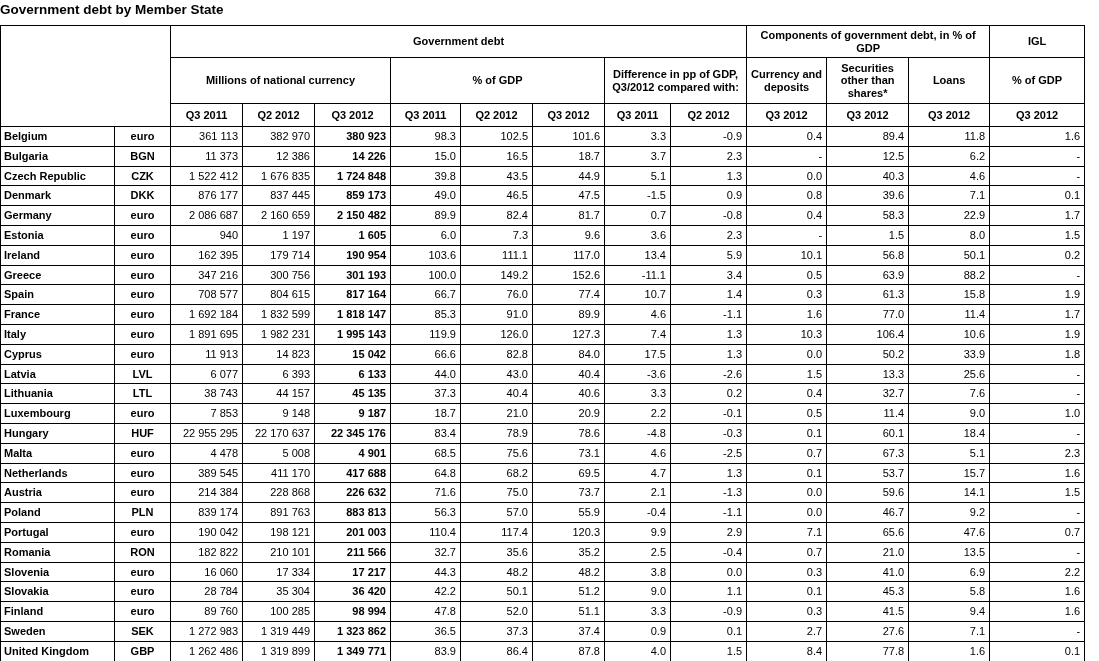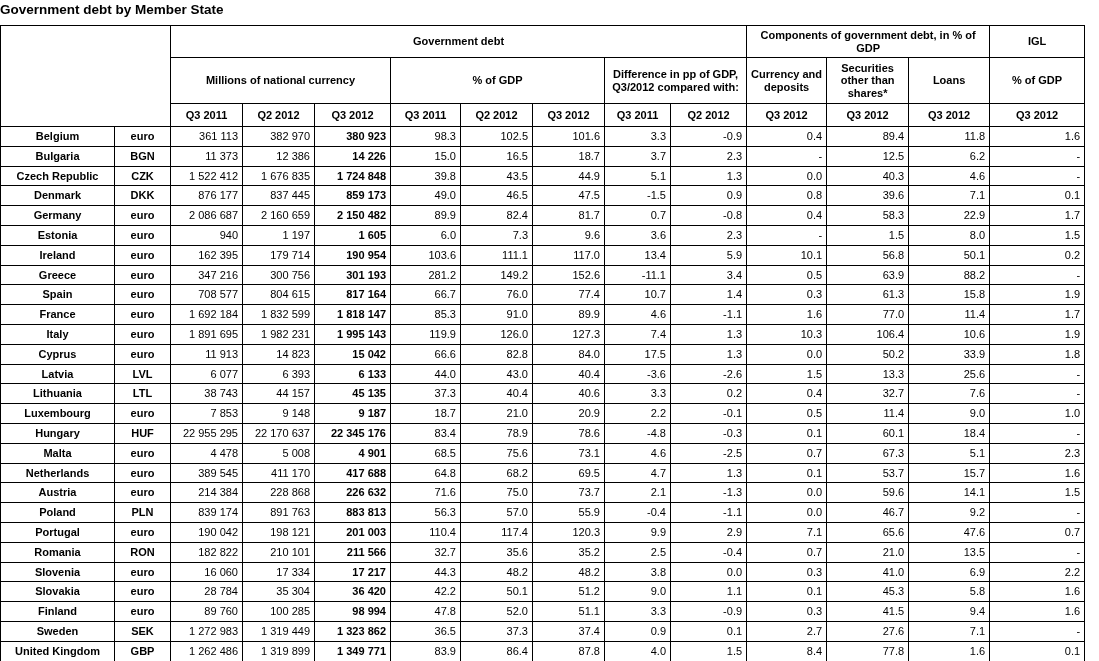--- a/index.html
+++ b/index.html
@@ -24,21 +24,21 @@
     padding: 0 3px; overflow: hidden;
   }
   thead th {
     font-weight: bold; text-align: center; vertical-align: middle;
     padding: 1px 2px;
   }
   tr.gh1 th { height: 32px; }
   tr.gh2 th { height: 46px; }
   tr.gh3 th { height: 23px; margin-left: 20px; }
   tbody td { height: 19.8px; white-space: nowrap; vertical-align: middle; }
-  td.country { font-weight: bold; text-align: center; padding-left: 3px; }
+  td.country { font-weight: bold; text-align: left; padding-left: 3px; }
   td.cur { text-align: center; font-weight: bold; }
   td.num { text-align: right; padding-right: 4px; }
   td.b { font-weight: bold; }
 </style>
 </head>
 <body>
 
 <div class="page-title">Government debt by Member State</div>
 
 <table class="debt-table">
@@ -201,21 +201,21 @@
         <td class="num">56.8</td>
         <td class="num">50.1</td>
         <td class="num">0.2</td>
       </tr>
       <tr>
         <td class="country">Greece</td>
         <td class="cur">euro</td>
         <td class="num">347 216</td>
         <td class="num">300 756</td>
         <td class="num b">301 193</td>
-        <td class="num">281.2</td>
+        <td class="num">100.0</td>
         <td class="num">149.2</td>
         <td class="num">152.6</td>
         <td class="num">-11.1</td>
         <td class="num">3.4</td>
         <td class="num">0.5</td>
         <td class="num">63.9</td>
         <td class="num">88.2</td>
         <td class="num">-</td>
       </tr>
       <tr>

